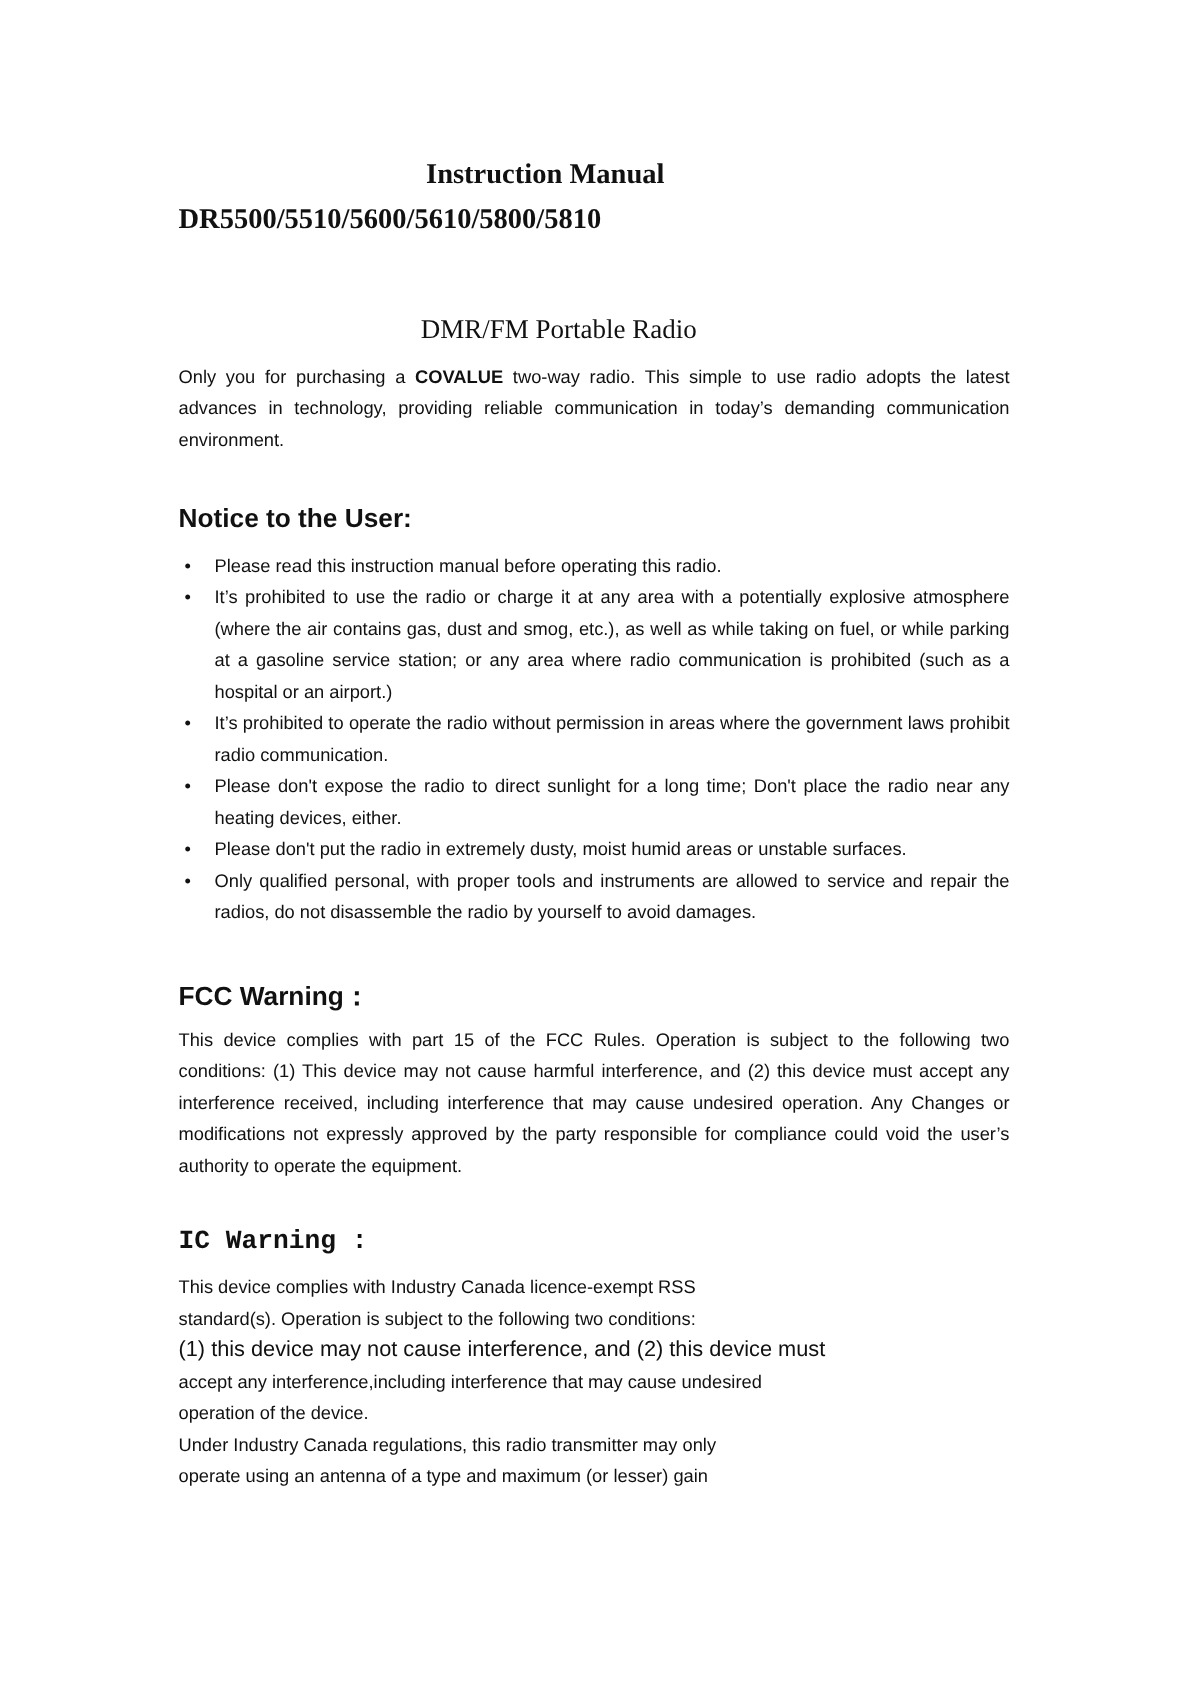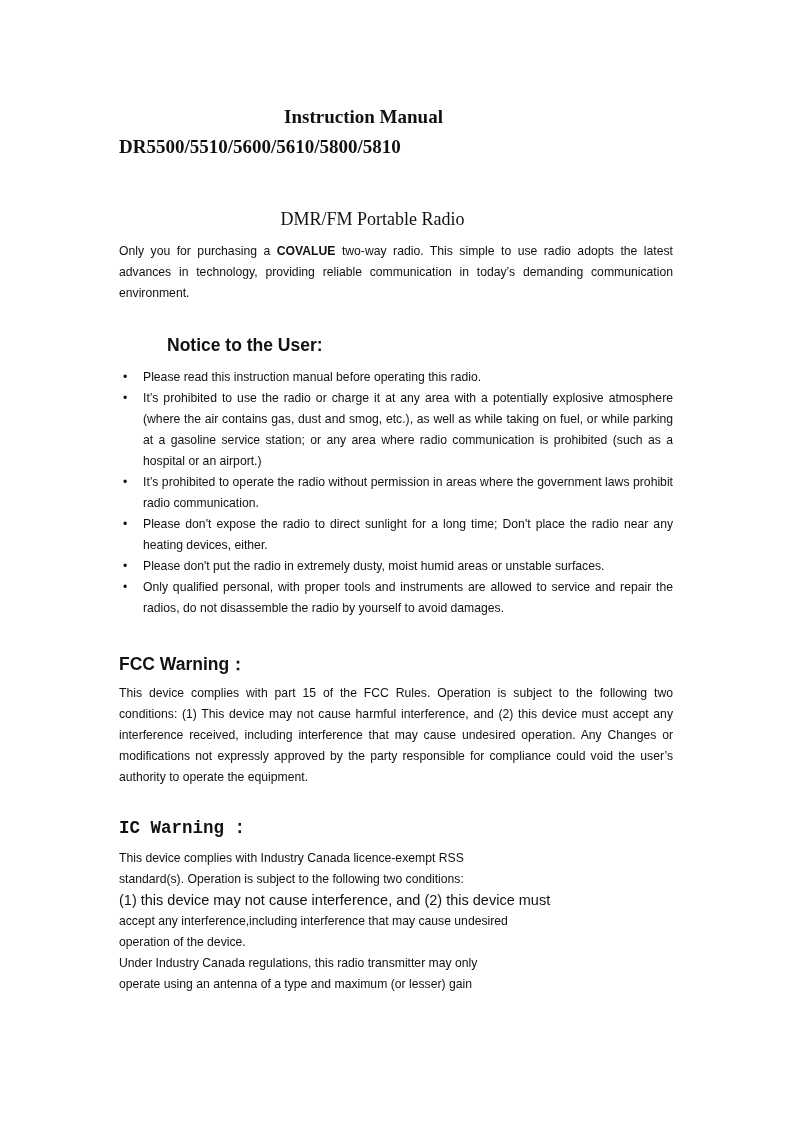--- a/index.html
+++ b/index.html
@@ -25,21 +25,21 @@
 <div class="page">
 
   <div class="title serif">Instruction Manual</div>
   <div class="model serif">DR5500/5510/5600/5610/5800/5810</div>
   <div class="subtitle serif">DMR/FM Portable Radio</div>
 
   <div class="para sans" style="top:241px;">
     <span>Only you for purchasing a </span><b class="brand">COVALUE</b><span> two-way radio. This simple to use radio adopts the latest advances in technology, providing reliable communication in today’s demanding communication environment.</span>
   </div>
 
-  <div class="h2 sans" style="top:335px;margin-left:48px;">Notice to the User:</div>
+  <div class="h2 sans" style="top:335px;">Notice to the User:</div>
 
   <ul class="bullets sans" style="top:367px;">
     <li><span class="dot">•</span><span>Please read this instruction manual before operating this radio.</span></li>
     <li><span class="dot">•</span><span>It’s prohibited to use the radio or charge it at any area with a potentially explosive atmosphere (where the air contains gas, dust and smog, etc.), as well as while taking on fuel, or while parking at a gasoline service station; or any area where radio communication is prohibited (such as a hospital or an airport.)</span></li>
     <li><span class="dot">•</span><span>It’s prohibited to operate the radio without permission in areas where the government laws prohibit radio communication.</span></li>
     <li><span class="dot">•</span><span>Please don't expose the radio to direct sunlight for a long time; Don't place the radio near any heating devices, either.</span></li>
     <li><span class="dot">•</span><span>Please don't put the radio in extremely dusty, moist humid areas or unstable surfaces.</span></li>
     <li><span class="dot">•</span><span>Only qualified personal, with proper tools and instruments are allowed to service and repair the radios, do not disassemble the radio by yourself to avoid damages.</span></li>
   </ul>
 

